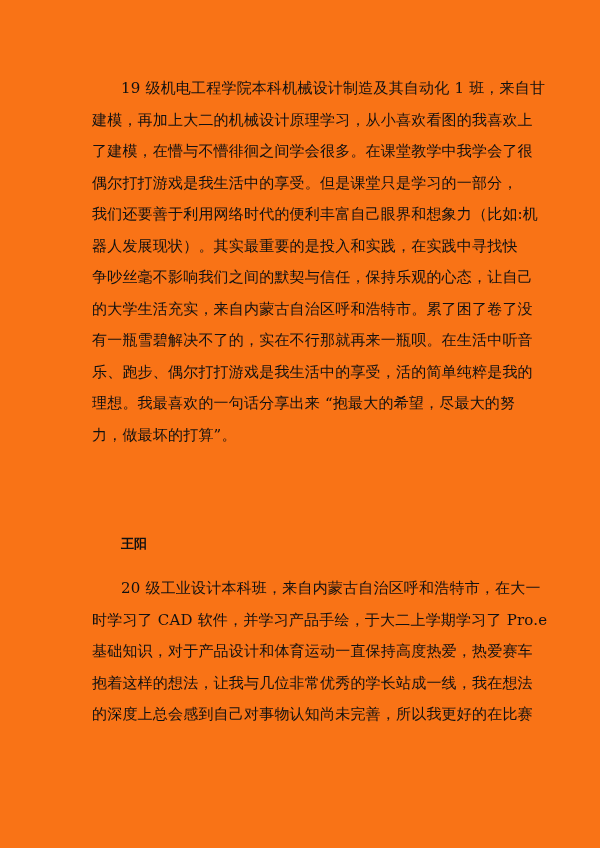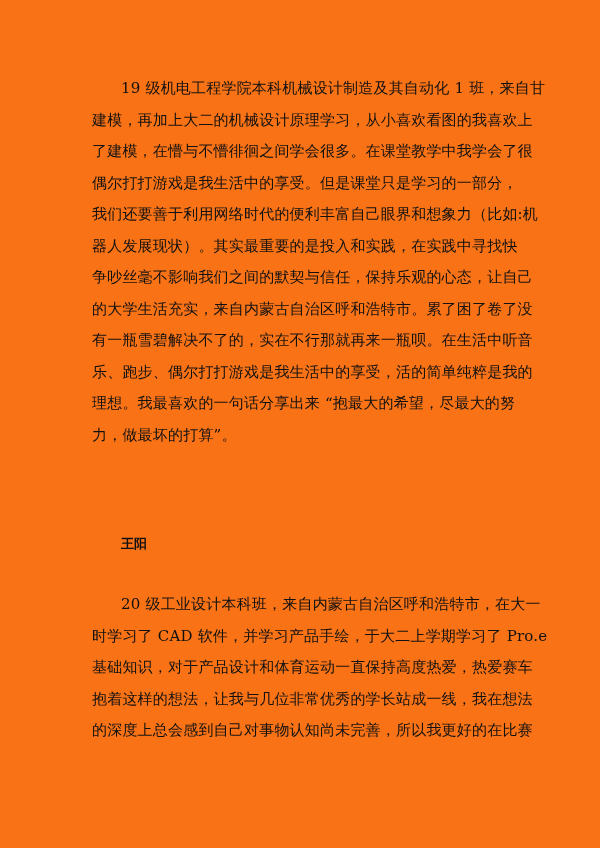--- a/index.html
+++ b/index.html
@@ -62,21 +62,21 @@
     <span class="line">争吵丝毫不影响我们之间的默契与信任，保持乐观的心态，让自己</span>
     <span class="line">的大学生活充实，来自内蒙古自治区呼和浩特市。累了困了卷了没</span>
     <span class="line">有一瓶雪碧解决不了的，实在不行那就再来一瓶呗。在生活中听音</span>
     <span class="line">乐、跑步、偶尔打打游戏是我生活中的享受，活的简单纯粹是我的</span>
     <span class="line">理想。我最喜欢的一句话分享出来 “抱最大的希望，尽最大的努</span>
     <span class="line">力，做最坏的打算”。</span>
   </div>
 
   <div class="heading">王阳</div>
 
-  <div class="para" style="top:573px;margin-top:16px;">
+  <div class="para" style="top:573px;">
     <span class="line indent">20 级工业设计本科班，来自内蒙古自治区呼和浩特市，在大一</span>
     <span class="line">时学习了 CAD 软件，并学习产品手绘，于大二上学期学习了 Pro.e</span>
     <span class="line">基础知识，对于产品设计和体育运动一直保持高度热爱，热爱赛车</span>
     <span class="line">抱着这样的想法，让我与几位非常优秀的学长站成一线，我在想法</span>
     <span class="line">的深度上总会感到自己对事物认知尚未完善，所以我更好的在比赛</span>
   </div>
 
 </div>
 
 </body></html>

